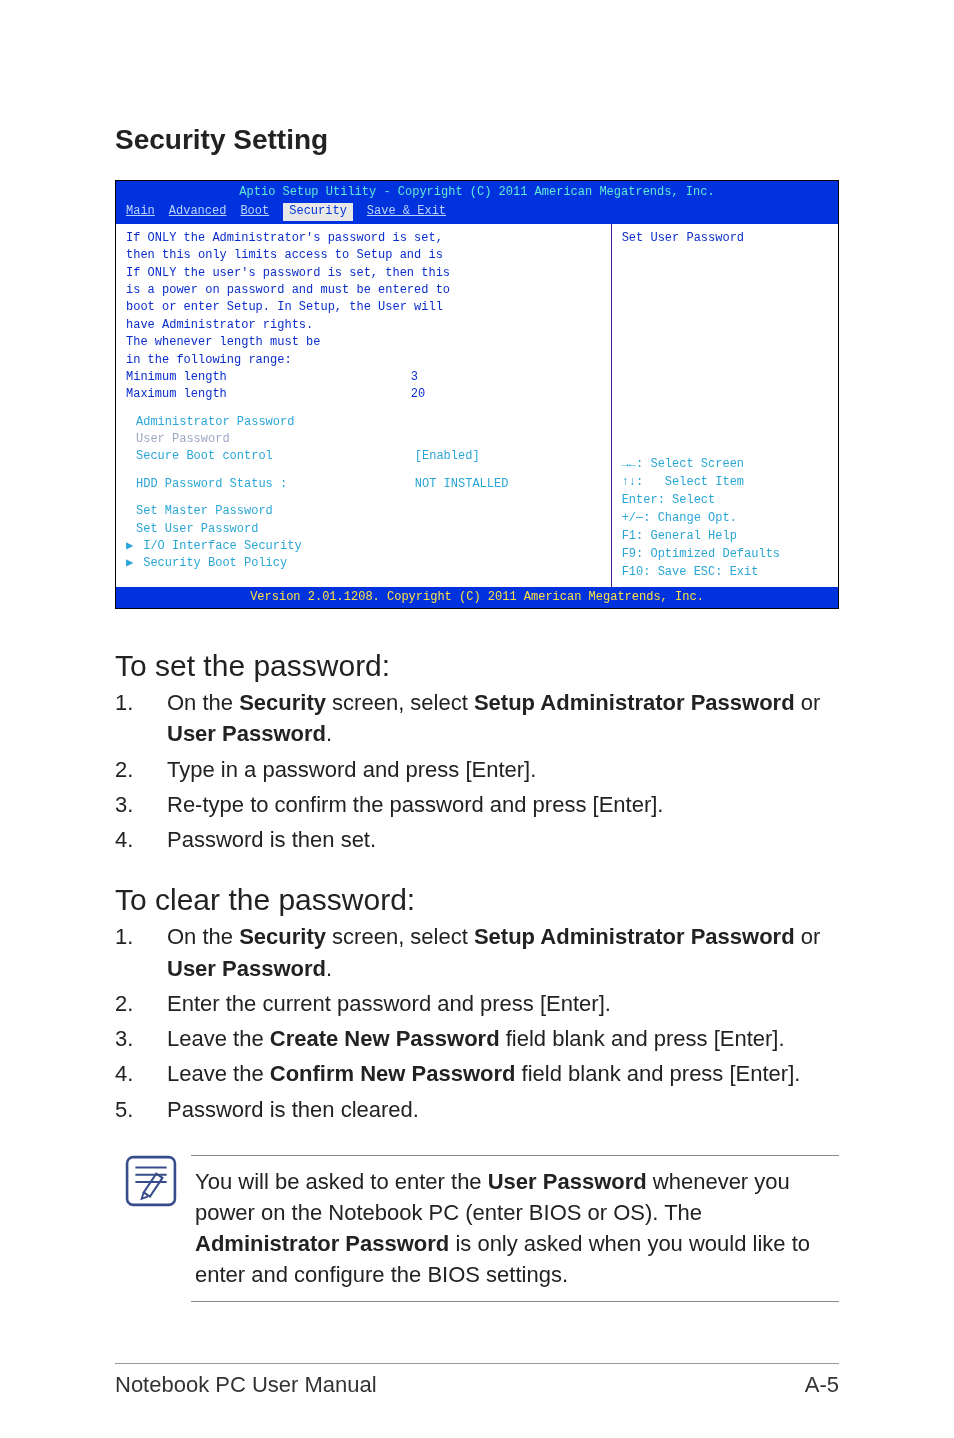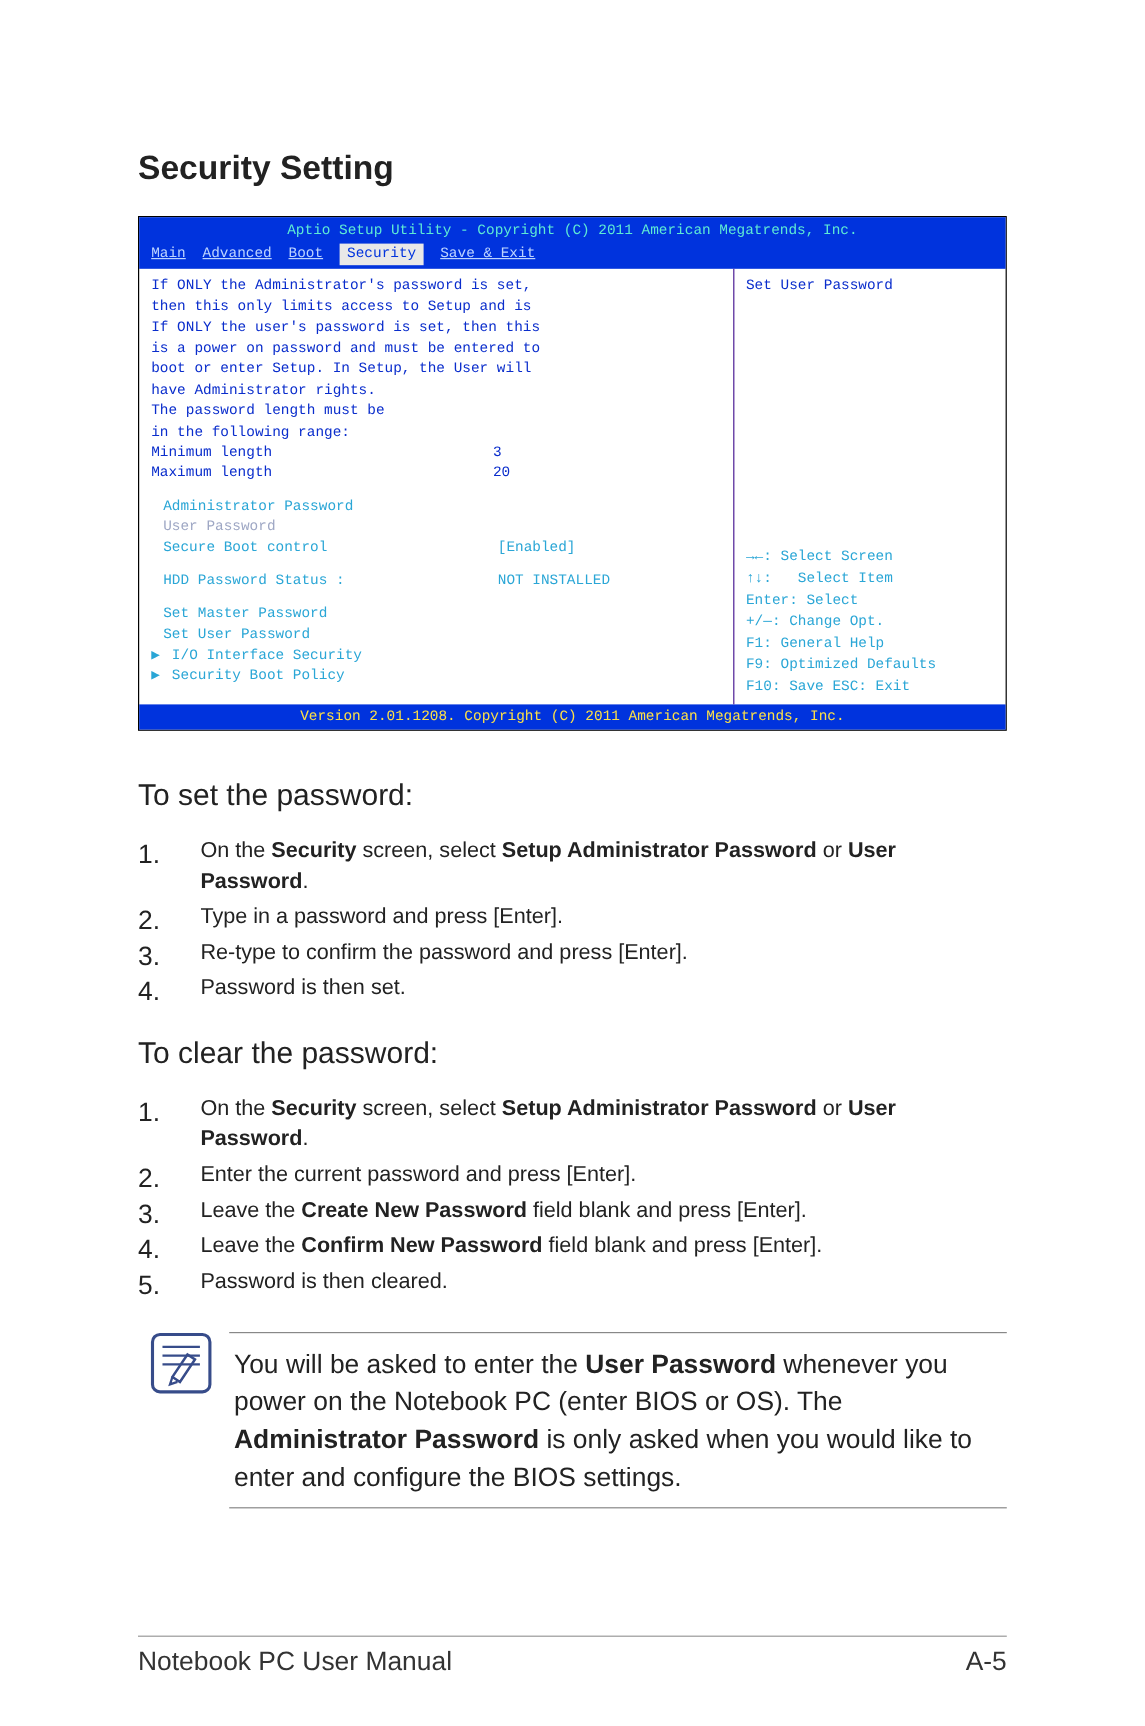--- a/index.html
+++ b/index.html
@@ -69,29 +69,29 @@
   .grey-text { color: #9ea7c4; }
   .cyan-text { color: #2aa6d6; }
   .arrow { display:inline-block; width:10px; }
   .hints { line-height:1.5; }
   .bios-footer {
     background: #0033dd;
     color: #fde047;
     text-align: center;
     padding: 2px 0;
   }
-  .body-text { font-size: 25px; margin: 18px 0; }
+  .body-text { font-size: 30px; margin: 4px 0; }
   ol.steps {
     list-style: none;
     counter-reset: step;
     margin: 2px 0 28px 0;
   }
   ol.steps > li {
     counter-increment: step;
-    font-size: 18px;
+    font-size: 22px;
     line-height: 1.42;
     padding-left: 52px;
     position: relative;
     margin: 4px 0;
   }
   ol.steps > li::before {
     content: counter(step) ".";
     position: absolute;
     left: 0;
     top: 0;
@@ -149,21 +149,21 @@
   </div>
 
   <div class="bios-body">
     <div class="bios-left">
       <div>If ONLY the Administrator's password is set,</div>
       <div>then this only limits access to Setup and is</div>
       <div>If ONLY the user's password is set, then this</div>
       <div>is a power on password and must be entered to</div>
       <div>boot or enter Setup. In Setup, the User will</div>
       <div>have Administrator rights.</div>
-      <div>The password length must be</div>
+      <div>The whenever length must be</div>
       <div>in the following range:</div>
       <div class="row">
         <span class="label">Minimum length</span>
         <span class="val">3</span>
       </div>
       <div class="row">
         <span class="label">Maximum length</span>
         <span class="val">20</span>
       </div>
       <div style="height:10px"></div>

